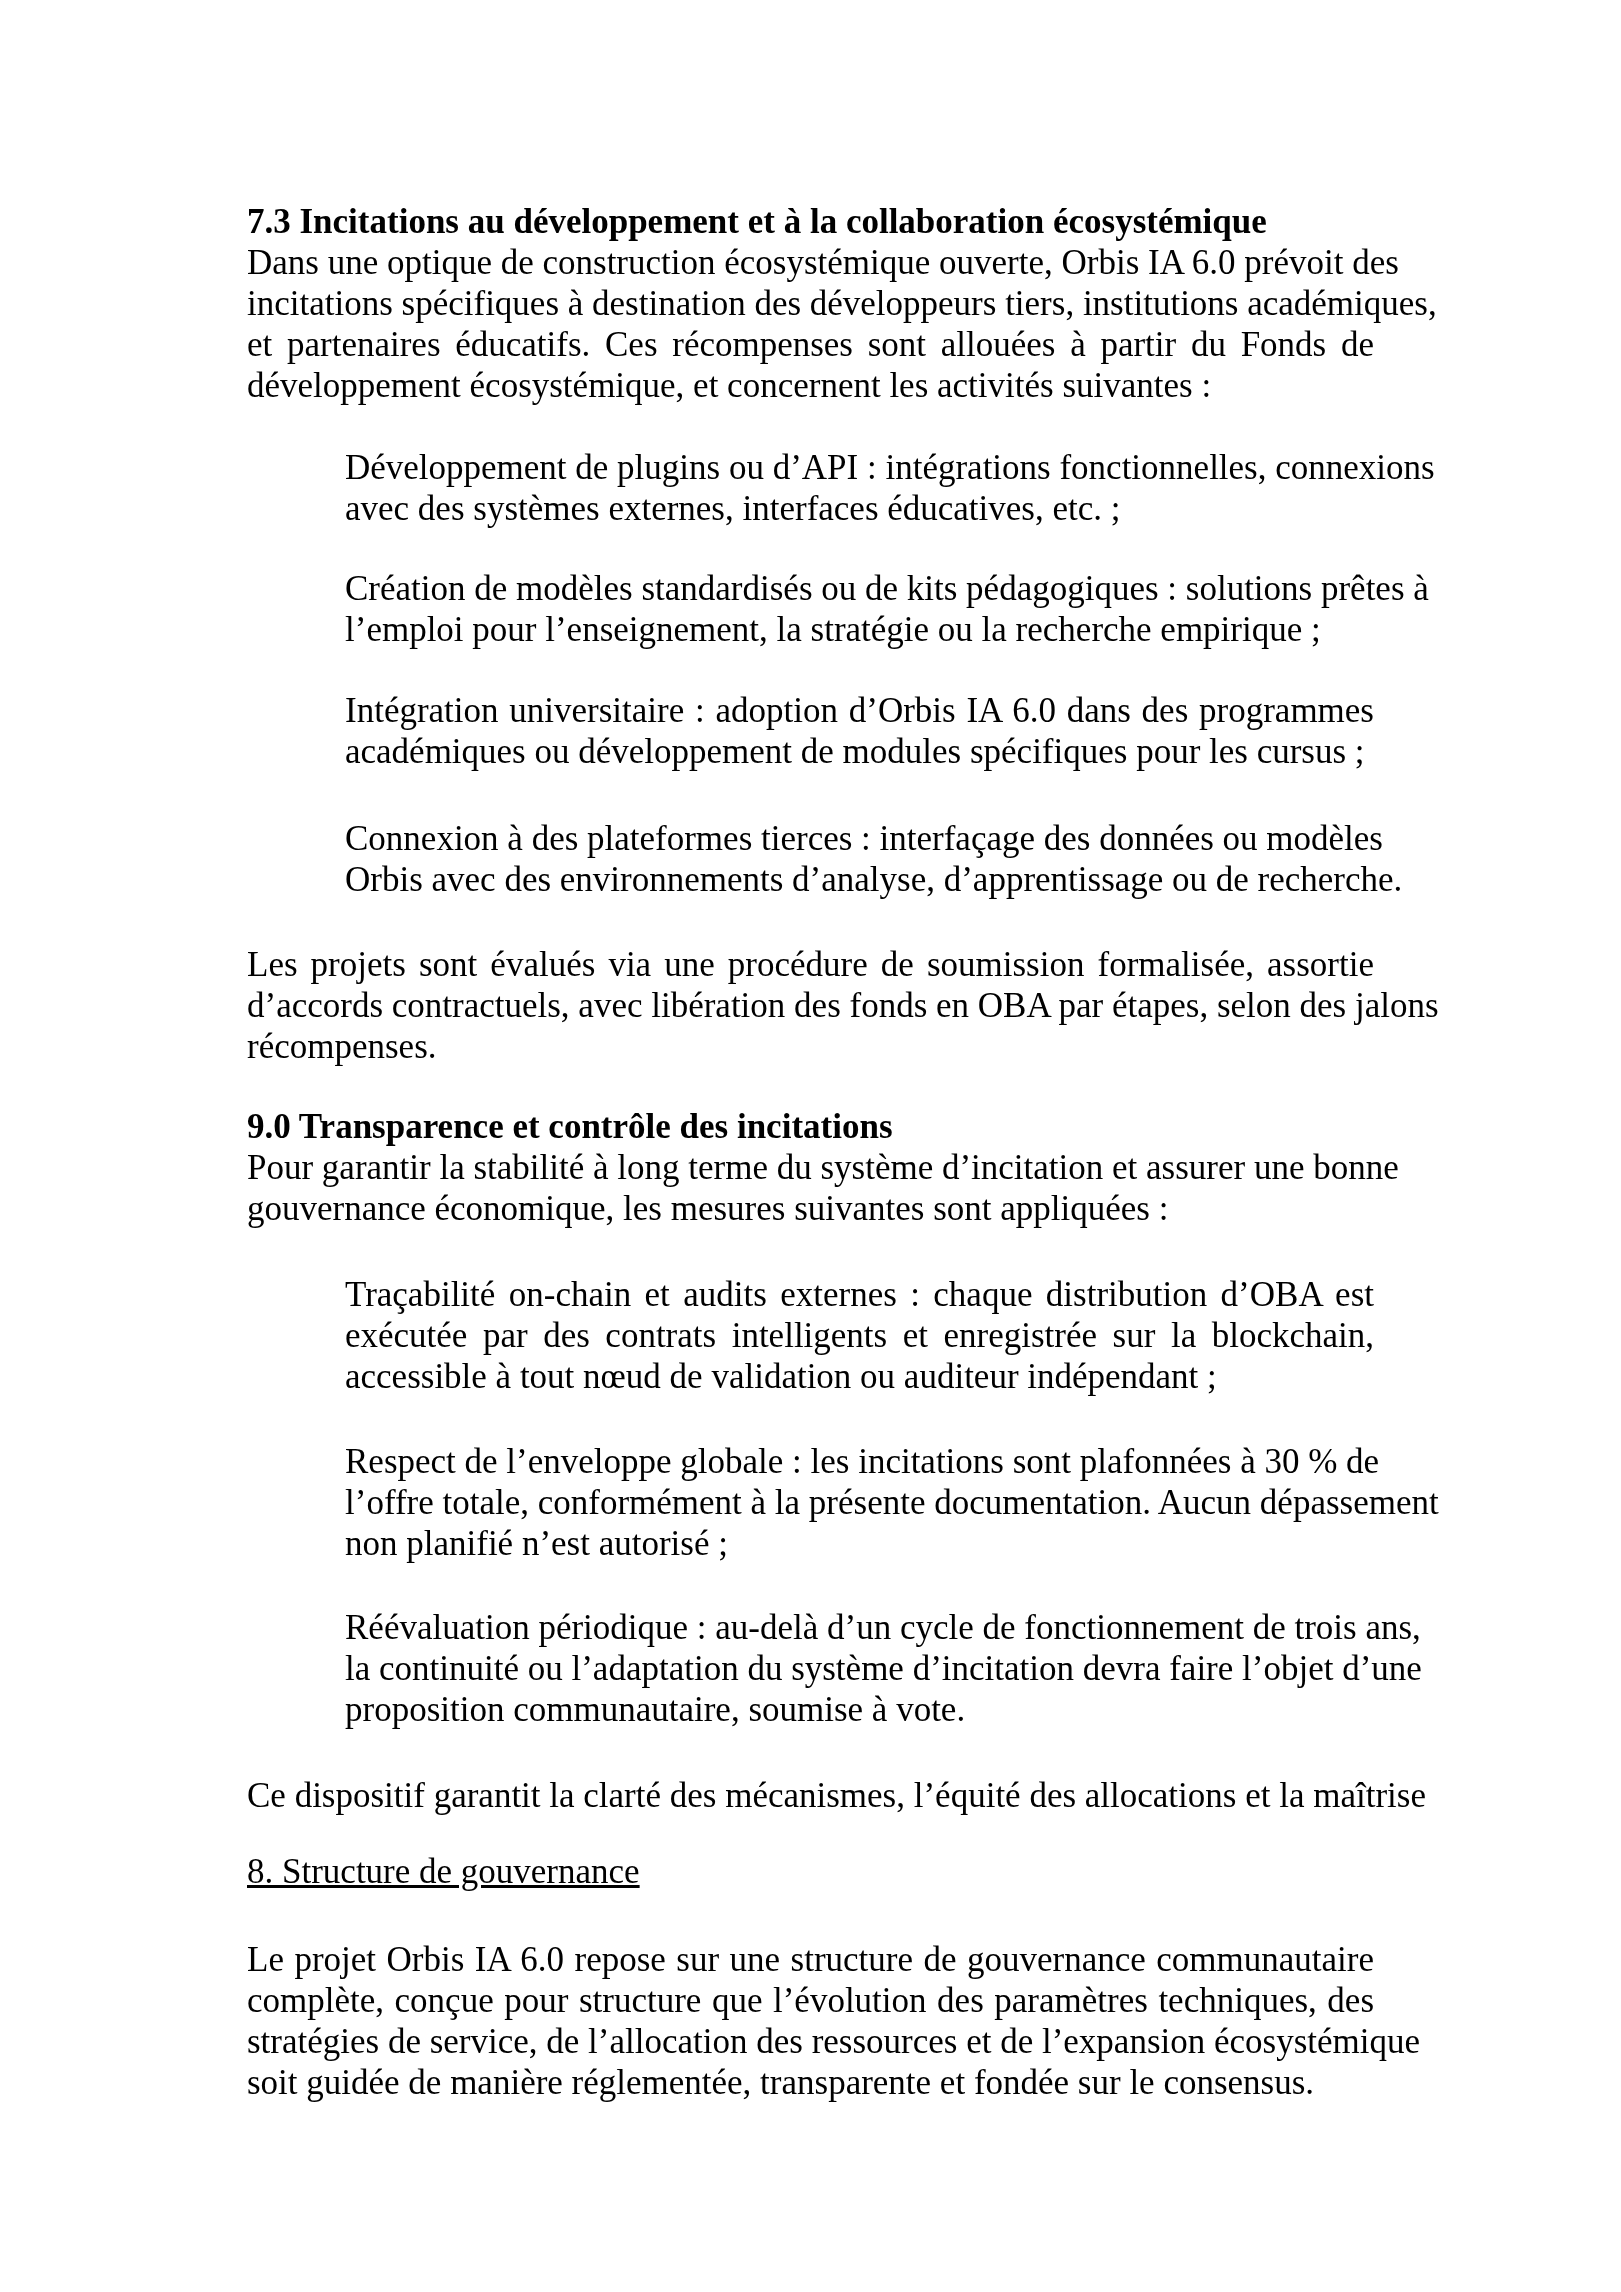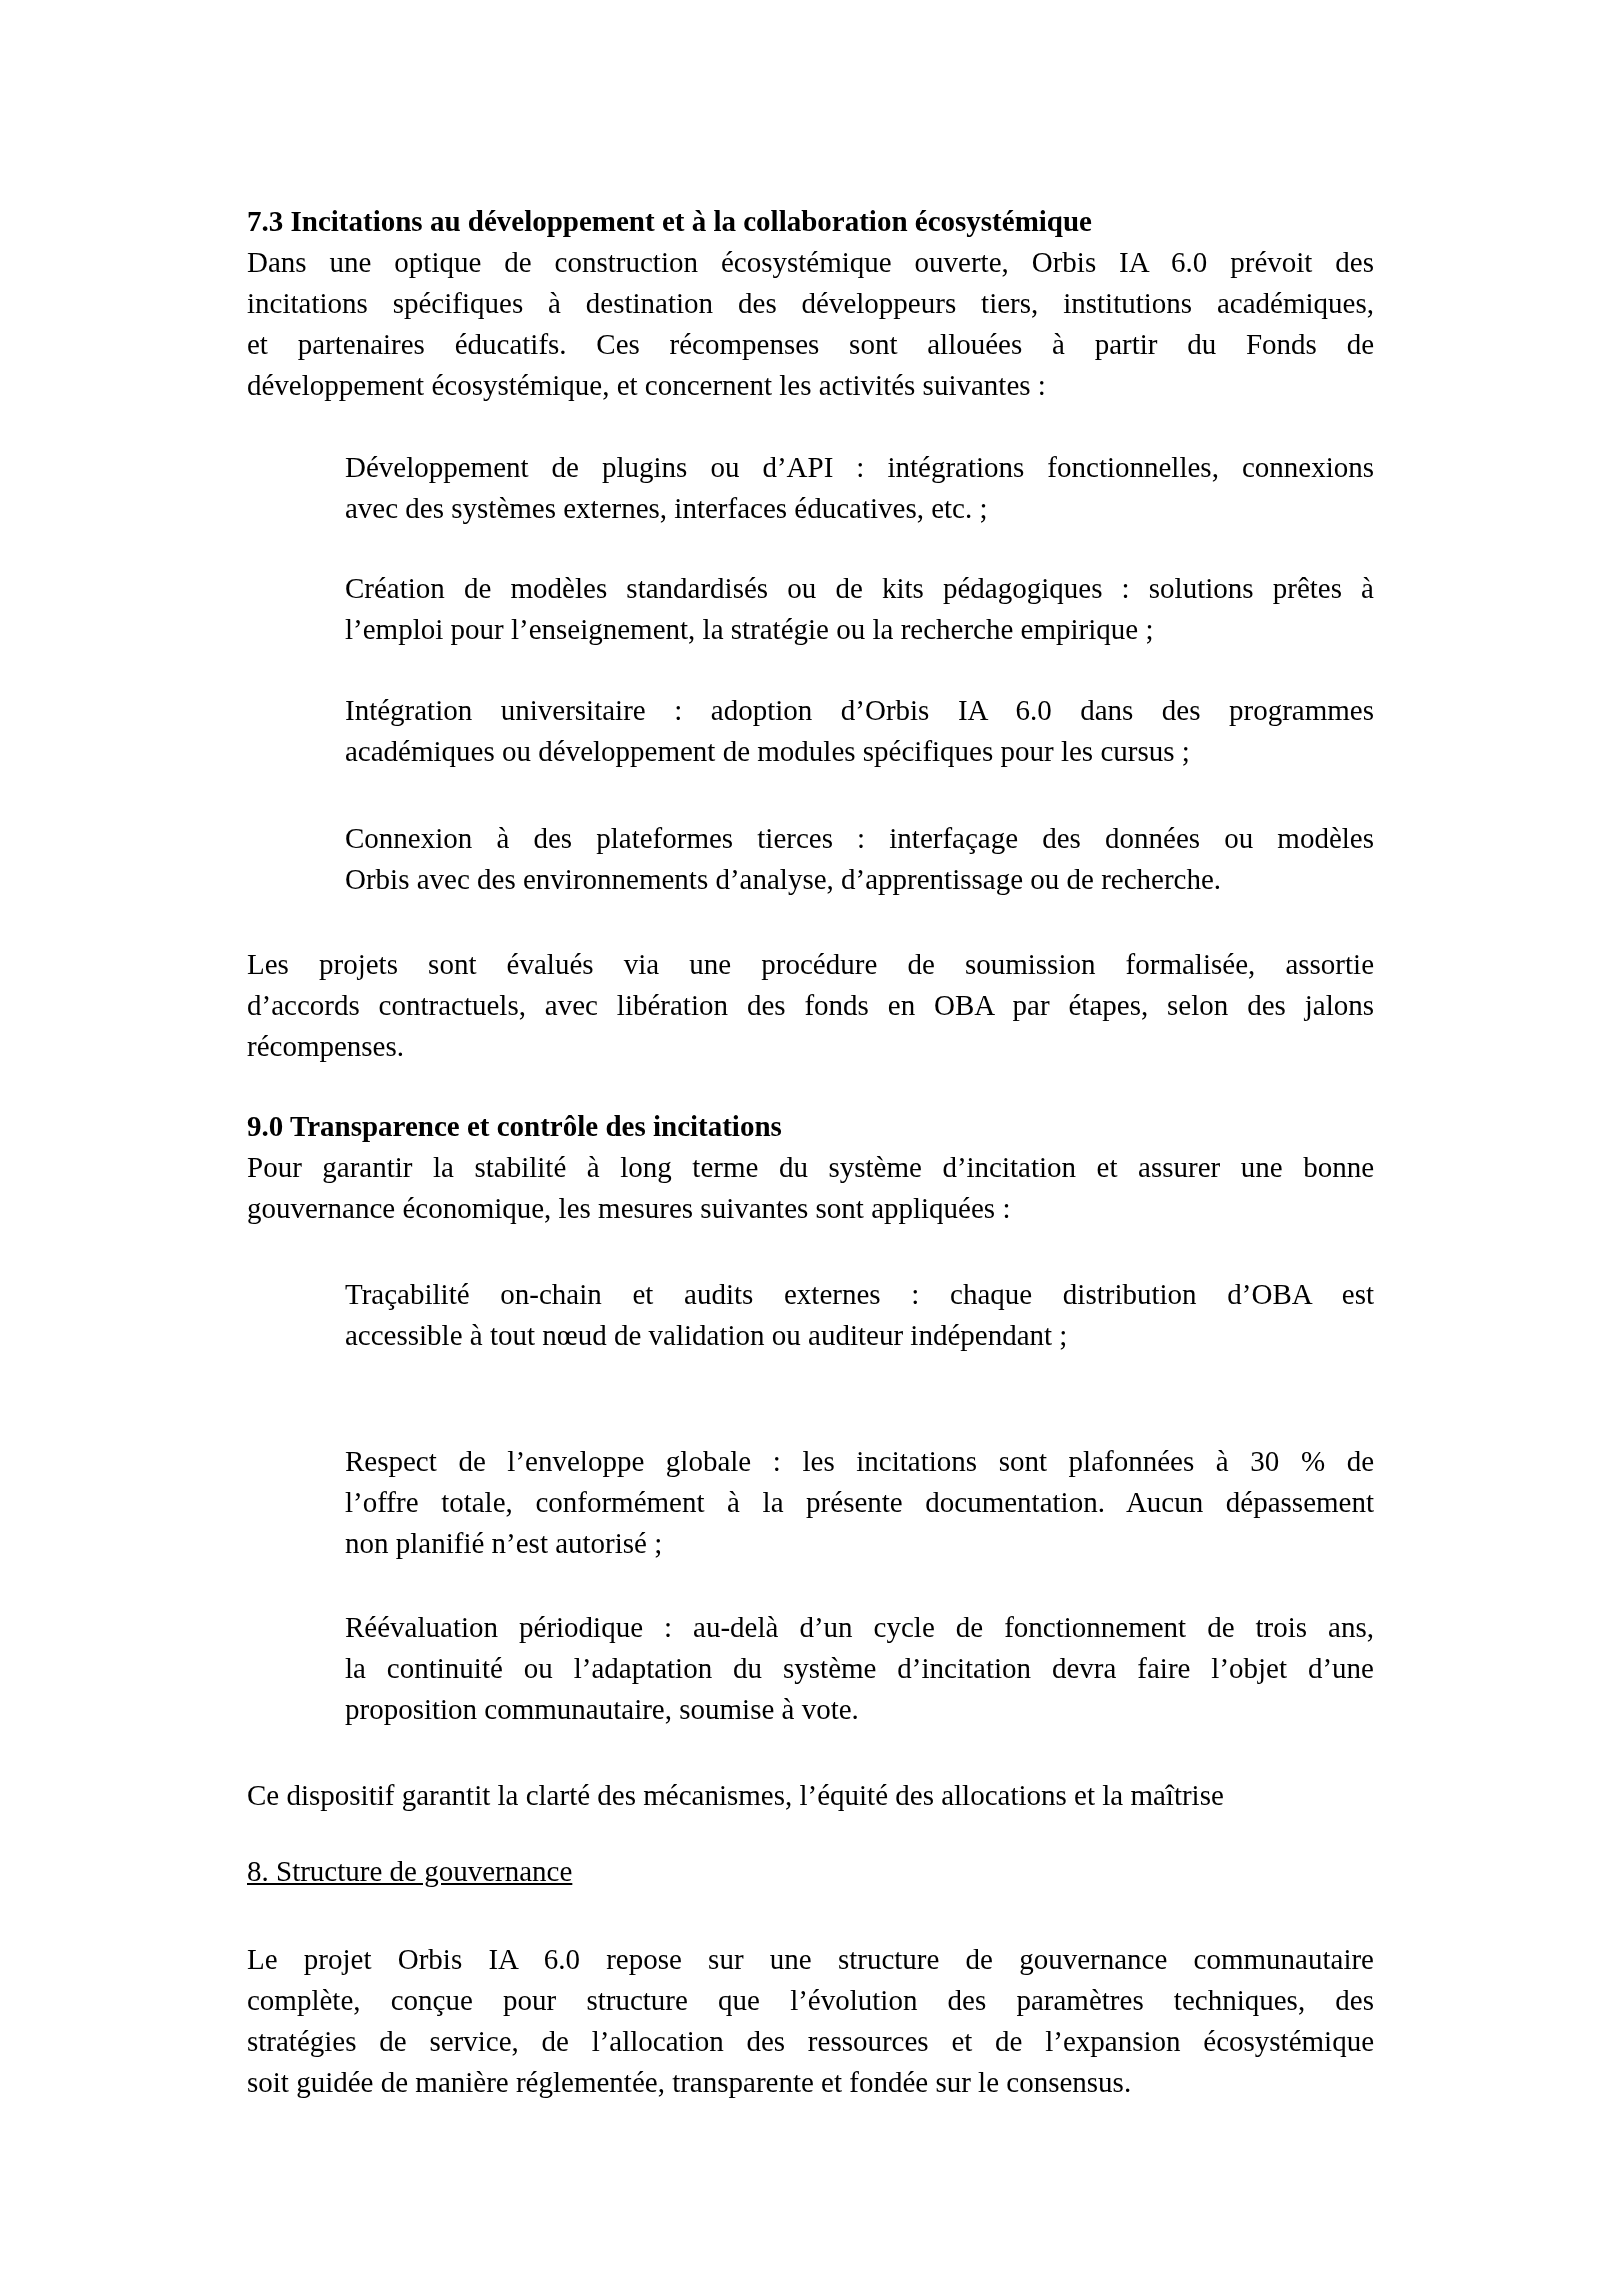--- a/index.html
+++ b/index.html
@@ -5,21 +5,21 @@
   html, body { margin: 0; padding: 0; background: #ffffff; }
   body {
     width: 1621px; height: 2293px; position: relative; overflow: hidden;
     font-family: "Liberation Serif", "DejaVu Serif", serif;
     color: #000000;
   }
   .page { position: absolute; left: 0; top: 0; width: 1621px; height: 2293px; }
   .block { position: absolute; left: 247px; width: 1127px; }
   .block.indent { left: 345px; width: 1029px; }
   .line {
-    display: block; font-size: 29px; line-height: 41px; height: 41px;
+    display: block; font-size: 35px; line-height: 41px; height: 41px;
     white-space: nowrap; text-align: justify; text-align-last: justify;
   }
   .line.last { text-align-last: left; }
   .heading { font-weight: bold; }
 </style>
 </head>
 <body>
 
 <div class="page">
 
@@ -55,20 +55,21 @@
   </div>
 
   <div class="block" style="top:1106px;">
     <span class="line last heading">9.0 Transparence et contrôle des incitations</span>
     <span class="line">Pour garantir la stabilité à long terme du système d’incitation et assurer une bonne</span>
     <span class="line last">gouvernance économique, les mesures suivantes sont appliquées :</span>
   </div>
 
   <div class="block indent" style="top:1274px;">
     <span class="line">Traçabilité on-chain et audits externes : chaque distribution d’OBA est</span>
+    <span class="line">exécutée par des contrats intelligents et enregistrée sur la blockchain,</span>
     <span class="line last">accessible à tout nœud de validation ou auditeur indépendant ;</span>
   </div>
   <div class="block indent" style="top:1441px;">
     <span class="line">Respect de l’enveloppe globale : les incitations sont plafonnées à 30 % de</span>
     <span class="line">l’offre totale, conformément à la présente documentation. Aucun dépassement</span>
     <span class="line last">non planifié n’est autorisé ;</span>
   </div>
   <div class="block indent" style="top:1607px;">
     <span class="line">Réévaluation périodique : au-delà d’un cycle de fonctionnement de trois ans,</span>
     <span class="line">la continuité ou l’adaptation du système d’incitation devra faire l’objet d’une</span>

